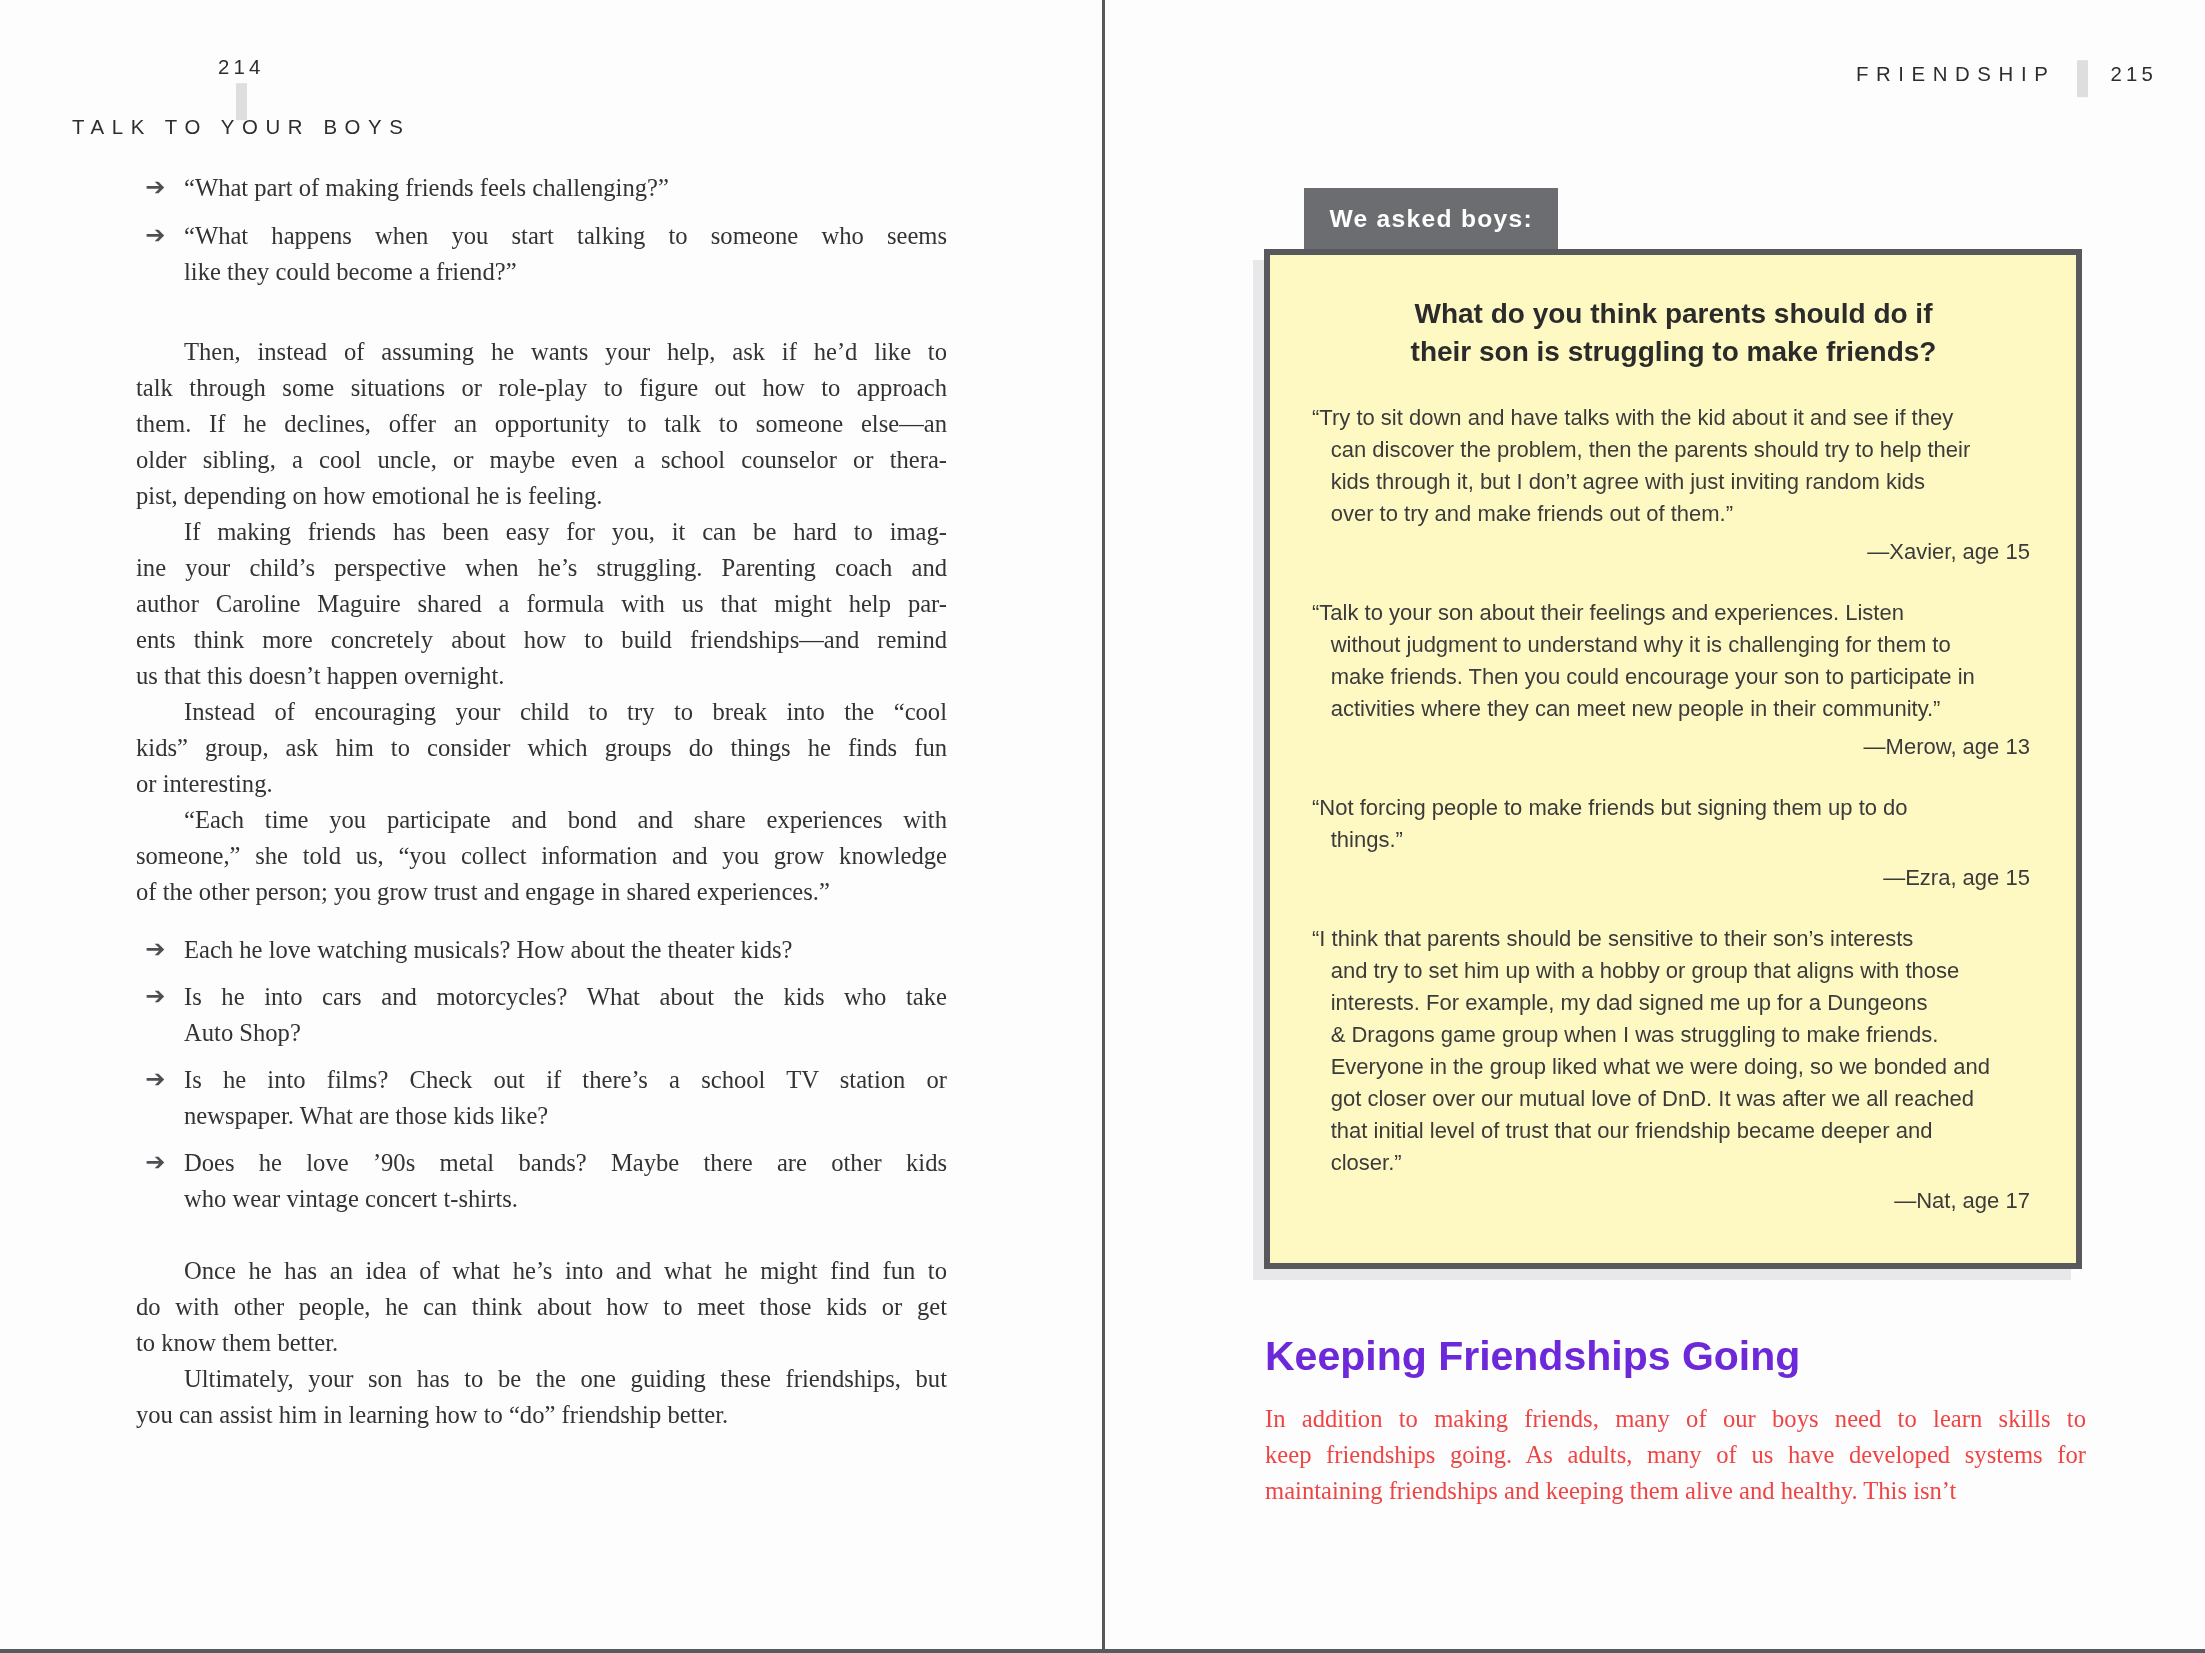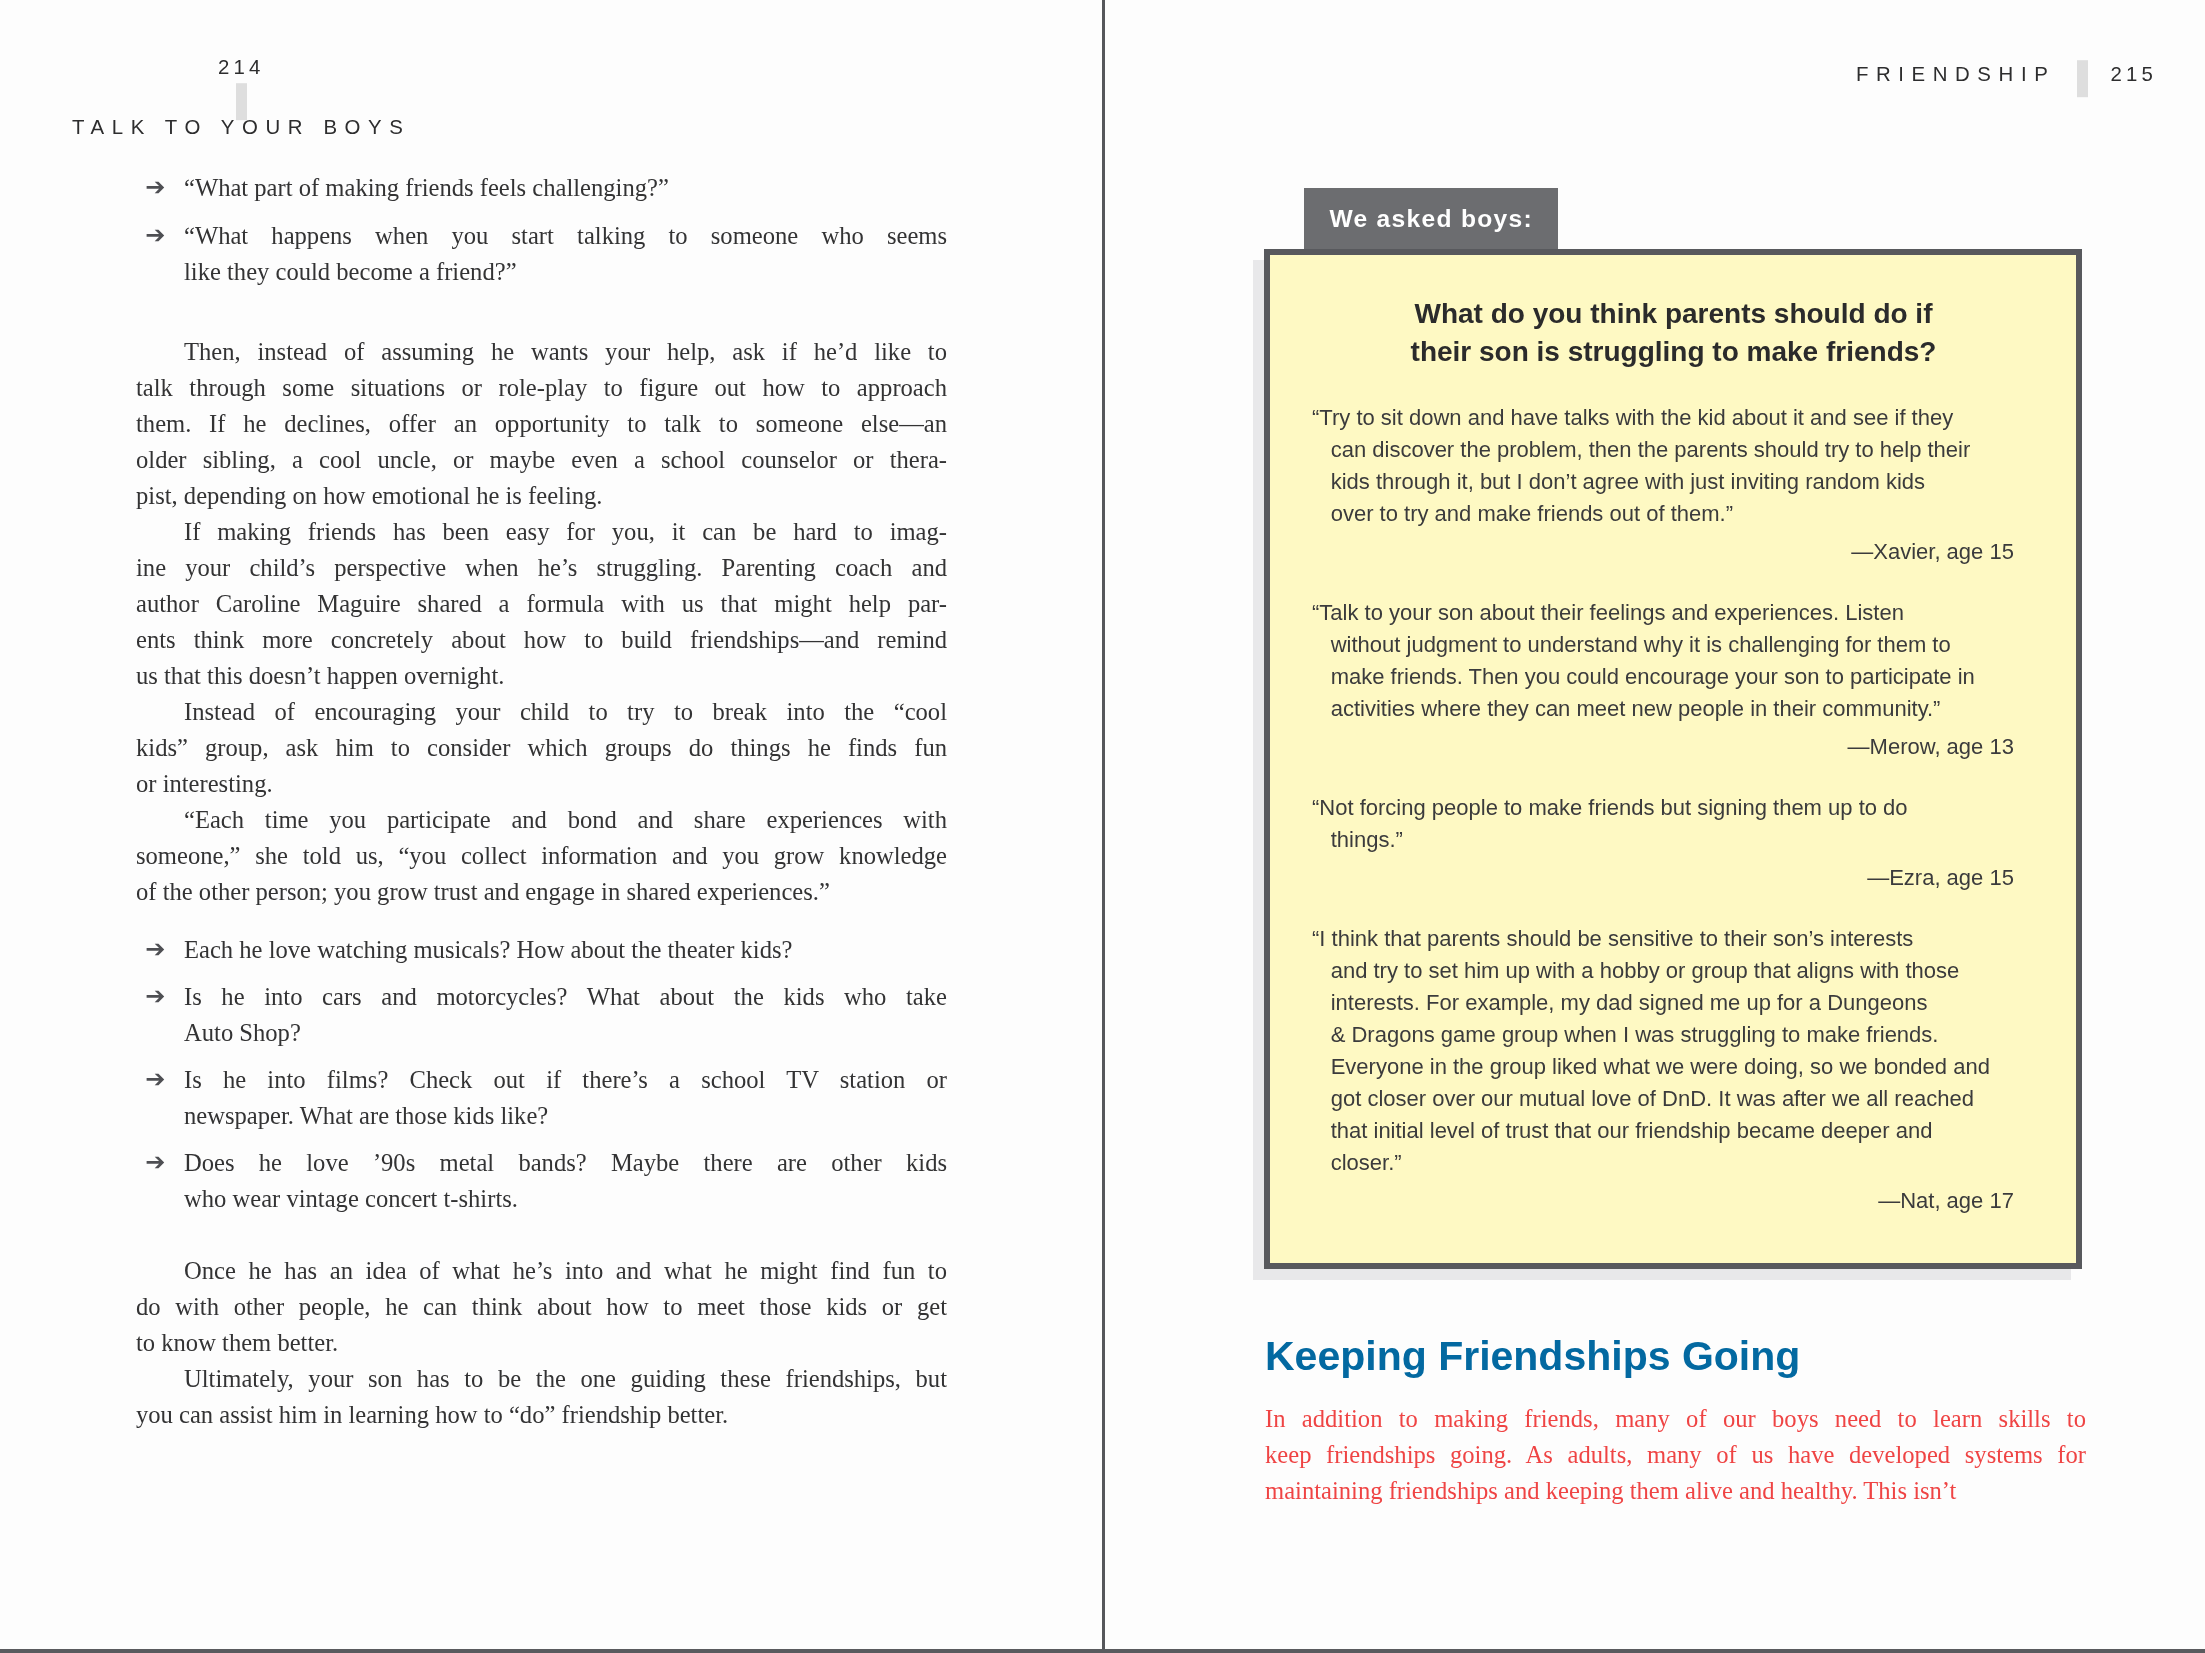--- a/index.html
+++ b/index.html
@@ -48,31 +48,31 @@
     background:#6c6d70; color:#ffffff; z-index:2;
     font-family:"Liberation Sans", sans-serif; font-weight:700; font-size:24.6px;
     letter-spacing:1.3px; display:flex; align-items:center; padding:0 25.4px; }
   .callout-box { position:absolute; top:249px; left:159px; width:818px; height:1020px;
     box-sizing:border-box; background:#fef9c3; border:6px solid #58595d;
     box-shadow:-11px 11px 0 0 #e8e8ea; padding:37px 41px 0 42px; }
   .box-question { margin:3.4px 0 30.5px; }
   .box-question .ln, .box-question .ln.last {
     font-family:"Liberation Sans", sans-serif; font-weight:700; font-size:28px;
     line-height:38px; color:#2b2b2b; text-align:center; text-align-last:center; }
-  .quote { margin:0 16px 29px 0; font-family:"Liberation Sans", sans-serif;
+  .quote { margin:0 0 29px 0; font-family:"Liberation Sans", sans-serif;
     font-size:22px; line-height:32px; color:#3b3b3c; }
   .quote .ln, .quote .ln.last { text-align:left; text-align-last:left; padding-left:18.7px; }
   .quote .ln:first-child { padding-left:0; }
   .quote-attr { text-align:right; margin-top:6px; padding-right:5.1px; }
   .quote.last-quote { margin-bottom:0; }
 
   
   .section-heading { position:absolute; top:1333px; left:160px; margin:0;
     font-family:"Liberation Sans", sans-serif; font-weight:700; font-size:41px;
-    color:#0369a1; }
+    color:#6d28d9; }
   .section-para { position:absolute; top:1401px; left:160px; width:821px;
     font-size:24.6px; line-height:36px; color:#ef4444; }
 </style>
 </head>
 <body>
 
 <div class="spread">
 
   <section class="page page-left">
     <header class="running-header">

